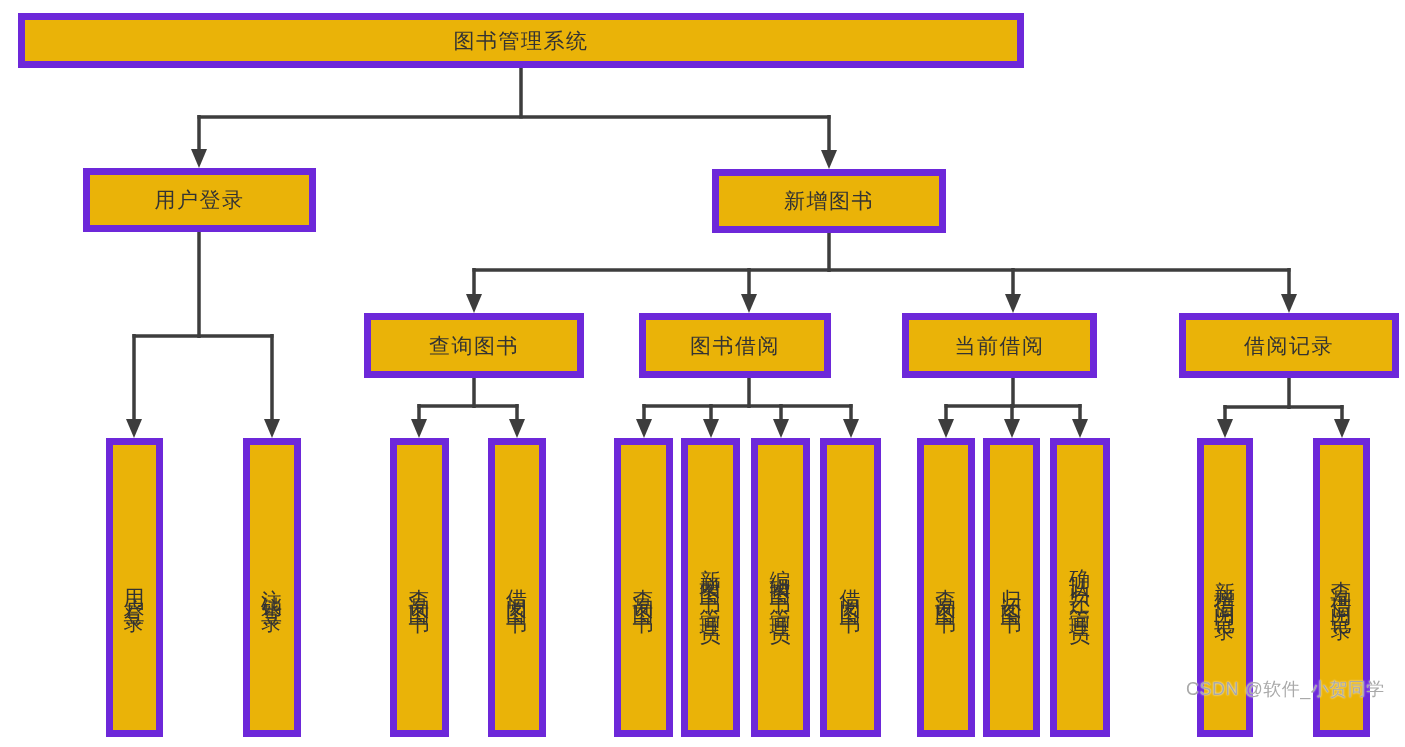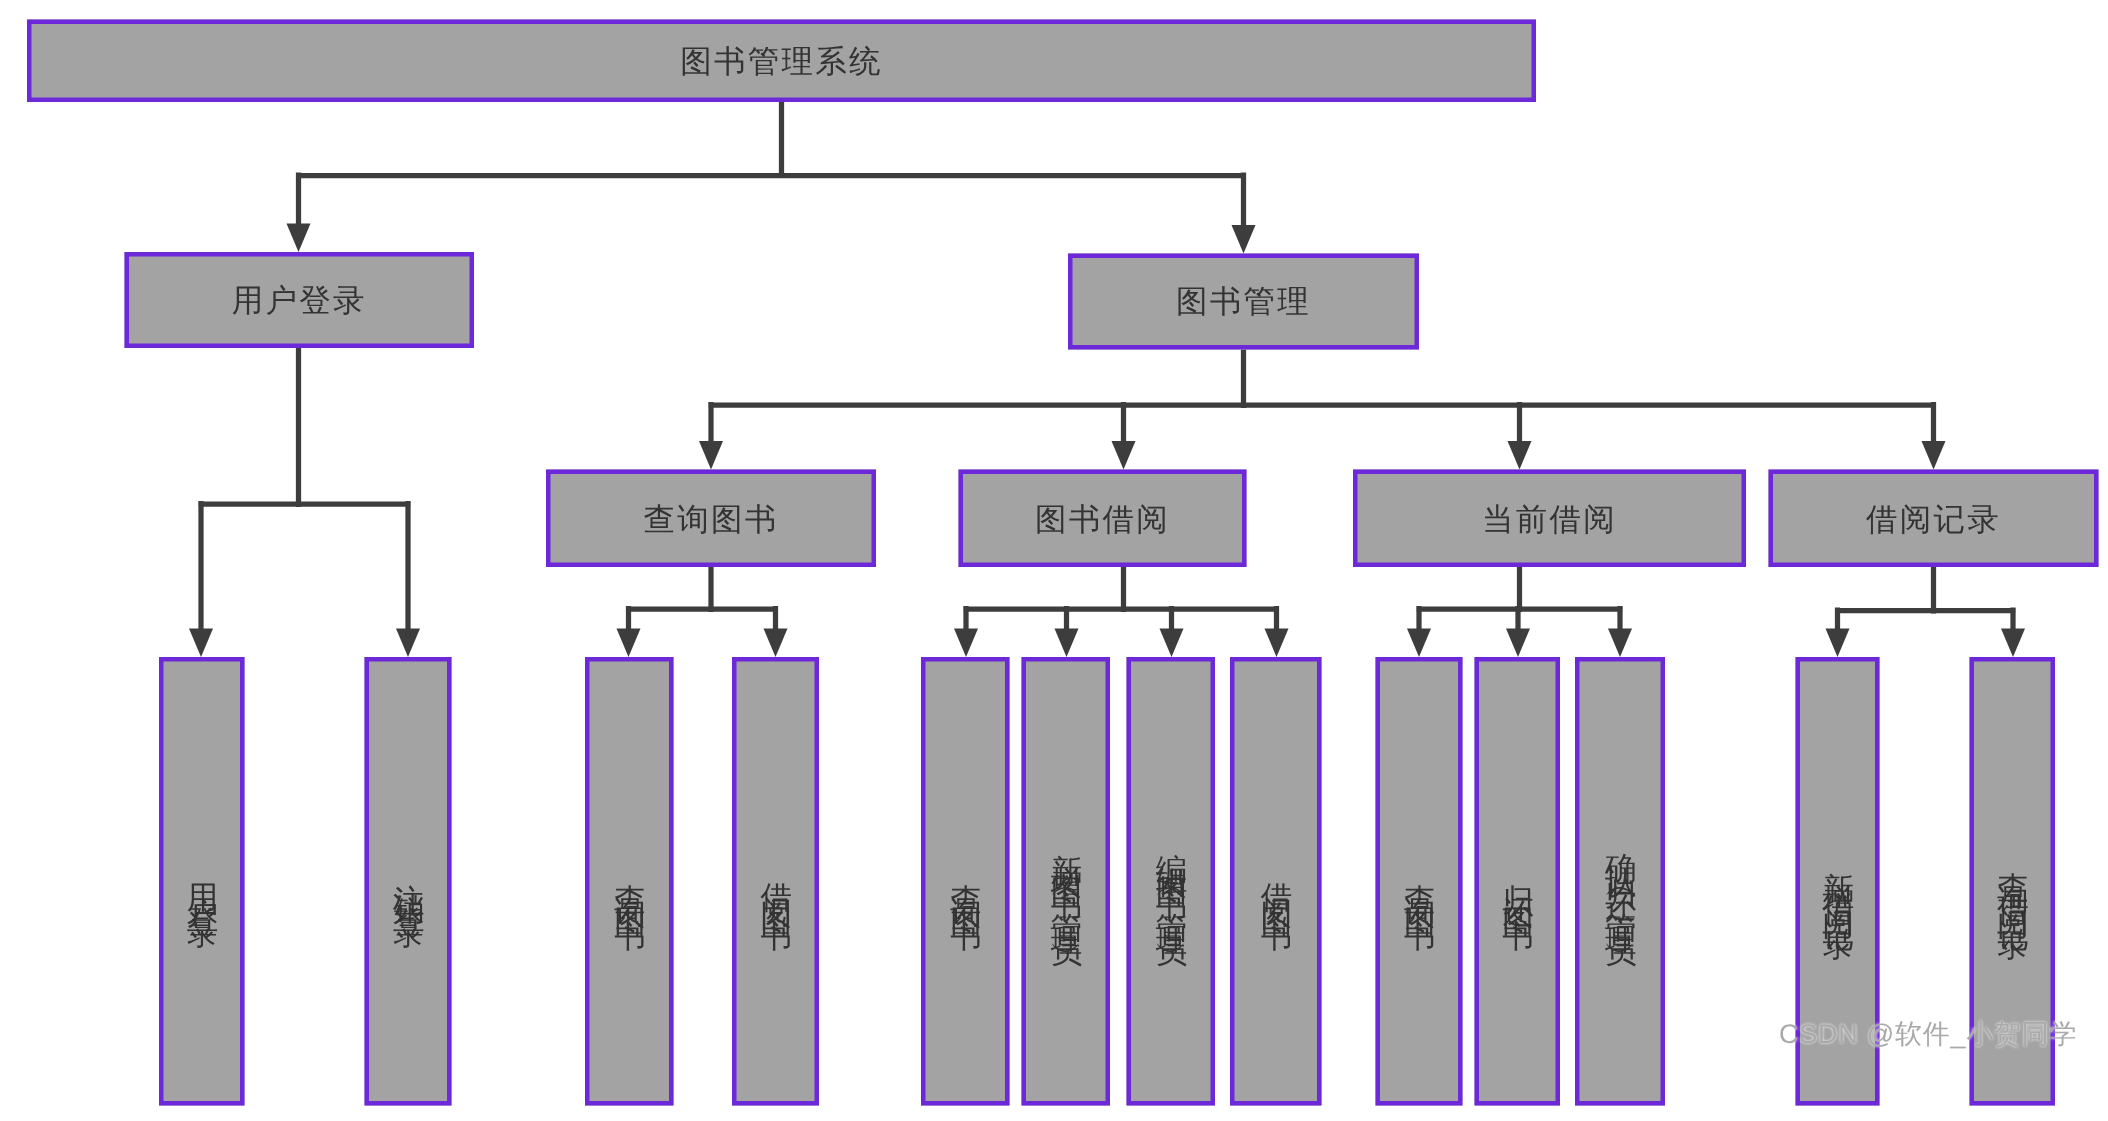--- a/index.html
+++ b/index.html
@@ -8,22 +8,22 @@
     width: 1405px;
     height: 747px;
     background: #ffffff;
     font-family: "Liberation Sans", sans-serif;
     overflow: hidden;
   }
   svg.connectors { position: absolute; left: 0; top: 0; }
   .box {
     position: absolute;
     box-sizing: border-box;
-    background: #a3a3a3;
-    border: 3px solid #6d28d9;
+    background: #eab308;
+    border: 7px solid #6d28d9;
     display: flex;
     align-items: center;
     justify-content: center;
     color: #333333;
   }
   .box.h .label {
     font-size: 21px;
     letter-spacing: 1.5px;
     white-space: nowrap;
   }
@@ -130,30 +130,30 @@
   </svg>
 
   <div class="box h" style="left:18px;top:13px;width:1006px;height:55px">
     <span class="label">图书管理系统</span>
   </div>
 
   <div class="box h" style="left:83px;top:168px;width:233px;height:64px">
     <span class="label">用户登录</span>
   </div>
   <div class="box h" style="left:712px;top:169px;width:234px;height:64px">
-    <span class="label">图书管理</span>
+    <span class="label">新增图书</span>
   </div>
 
   <div class="box h" style="left:364px;top:313px;width:220px;height:65px">
     <span class="label">查询图书</span>
   </div>
   <div class="box h" style="left:639px;top:313px;width:192px;height:65px">
     <span class="label">图书借阅</span>
   </div>
-  <div class="box h" style="left:902px;top:313px;width:262px;height:65px">
+  <div class="box h" style="left:902px;top:313px;width:195px;height:65px">
     <span class="label">当前借阅</span>
   </div>
   <div class="box h" style="left:1179px;top:313px;width:220px;height:65px">
     <span class="label">借阅记录</span>
   </div>
 
   <div class="box v" style="left:106px;top:438px;width:57px;height:299px">
     <span class="label">用户登录</span>
   </div>
   <div class="box v" style="left:243px;top:438px;width:58px;height:299px">

